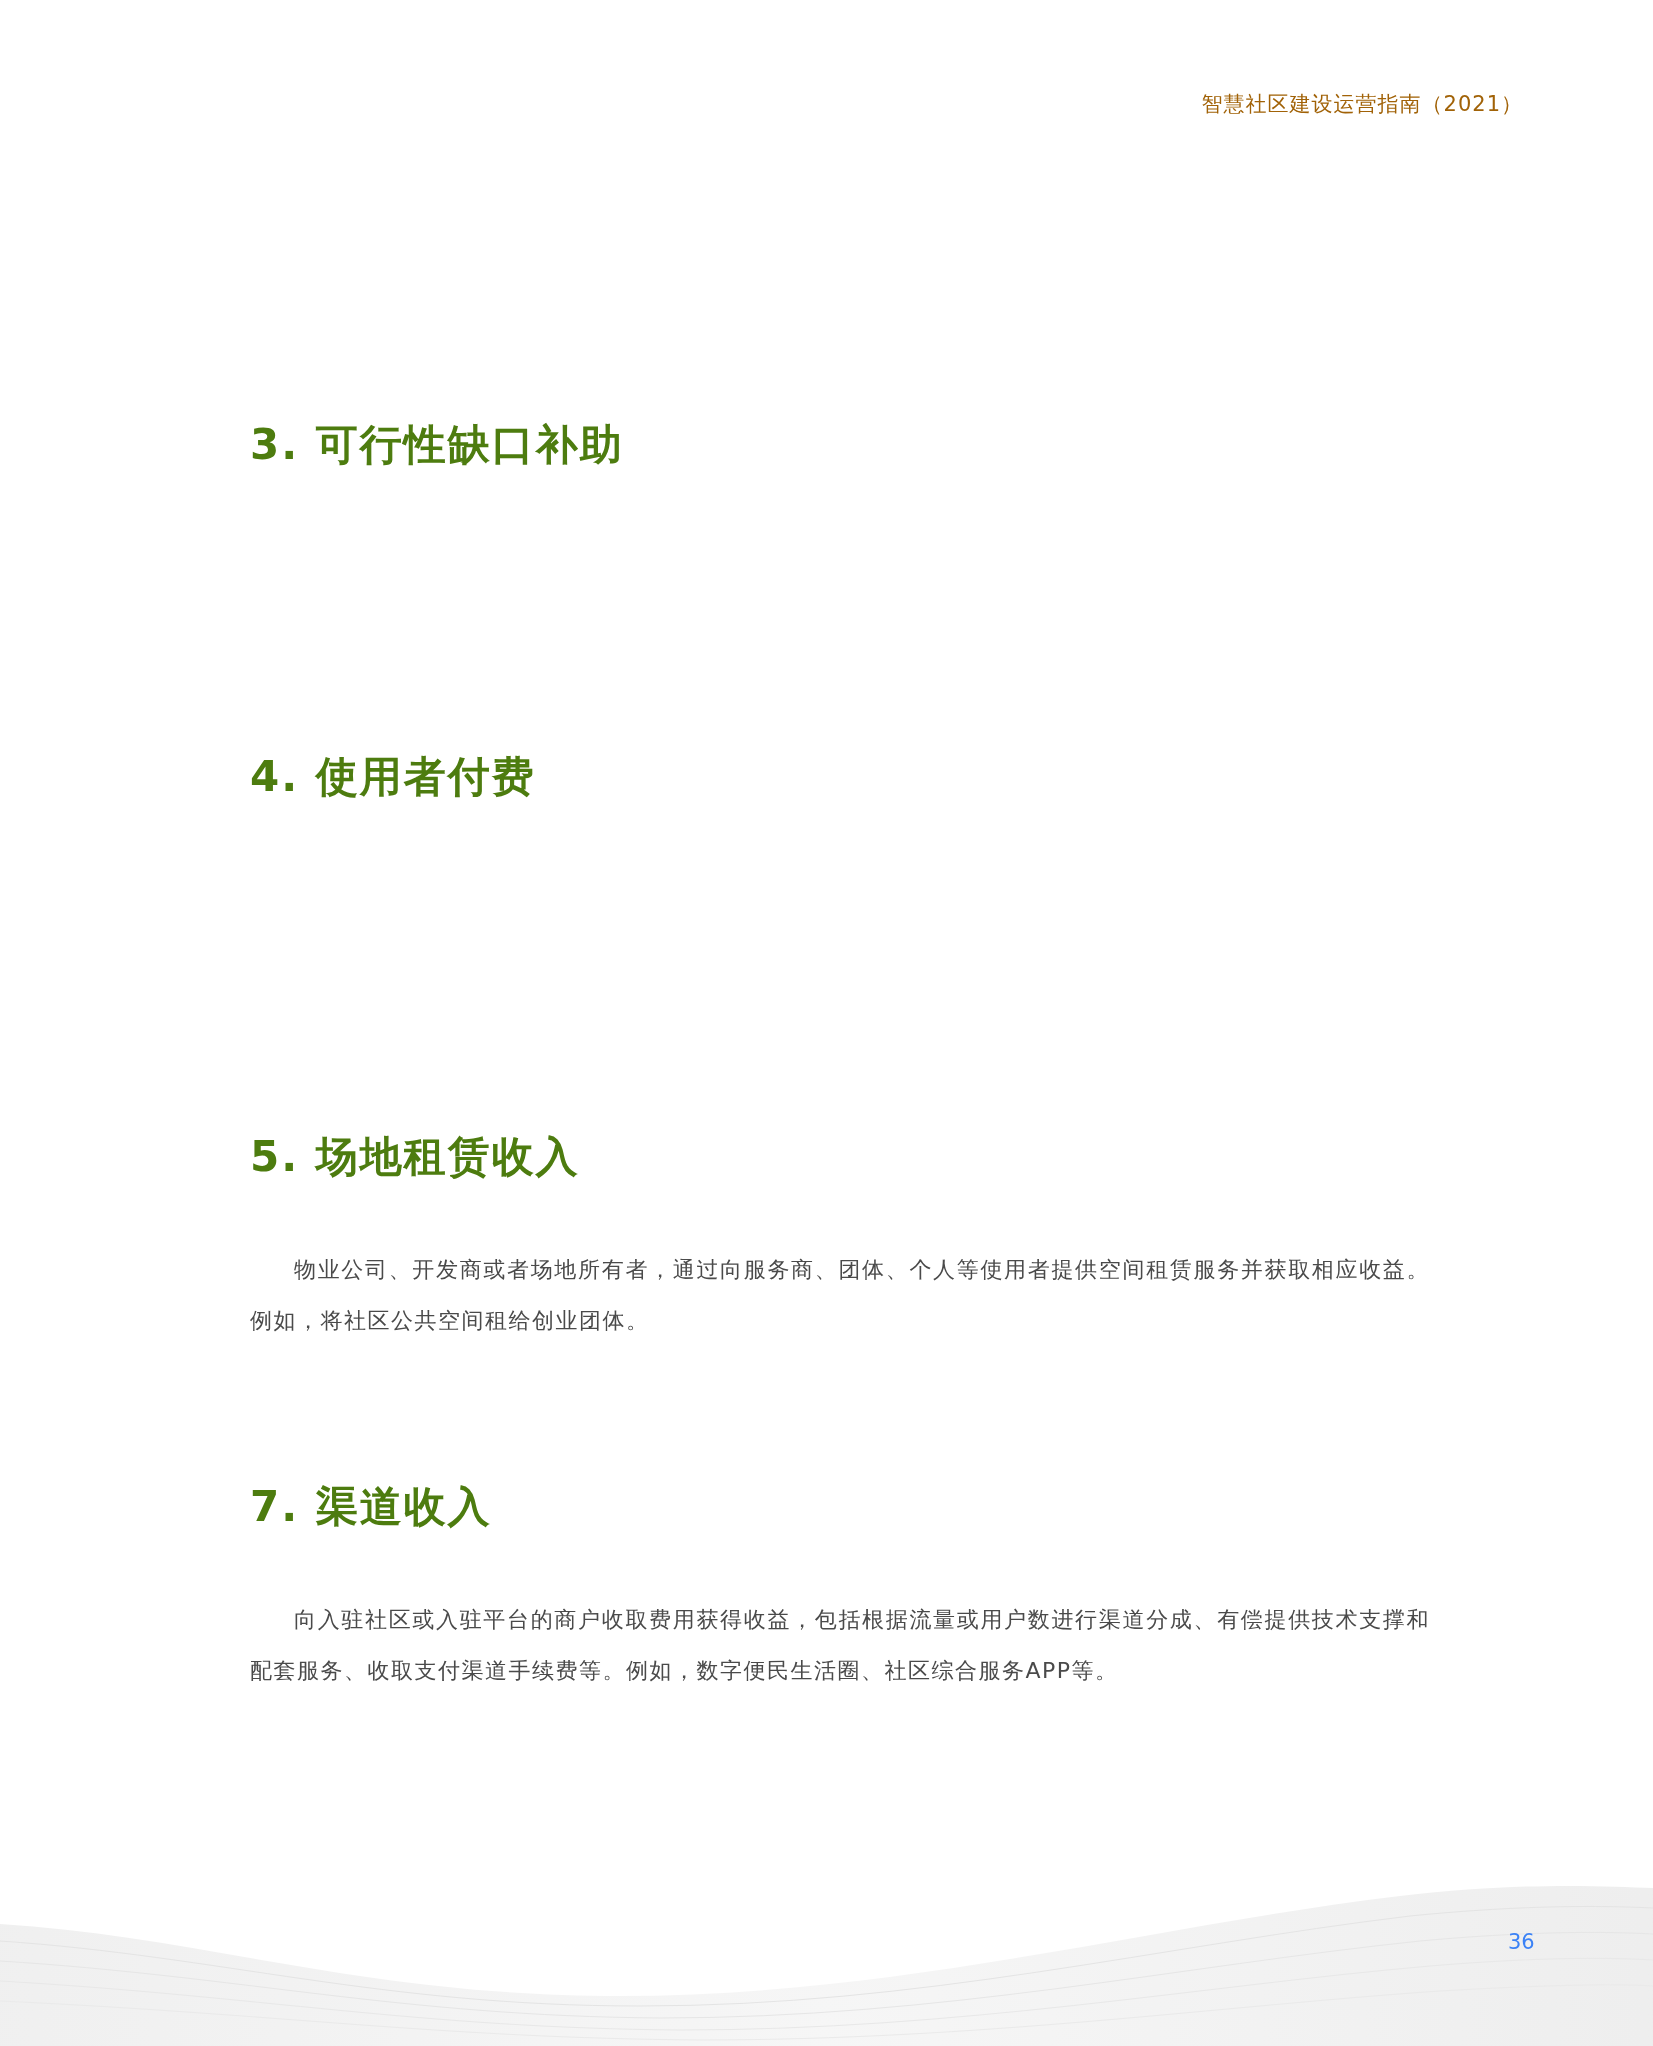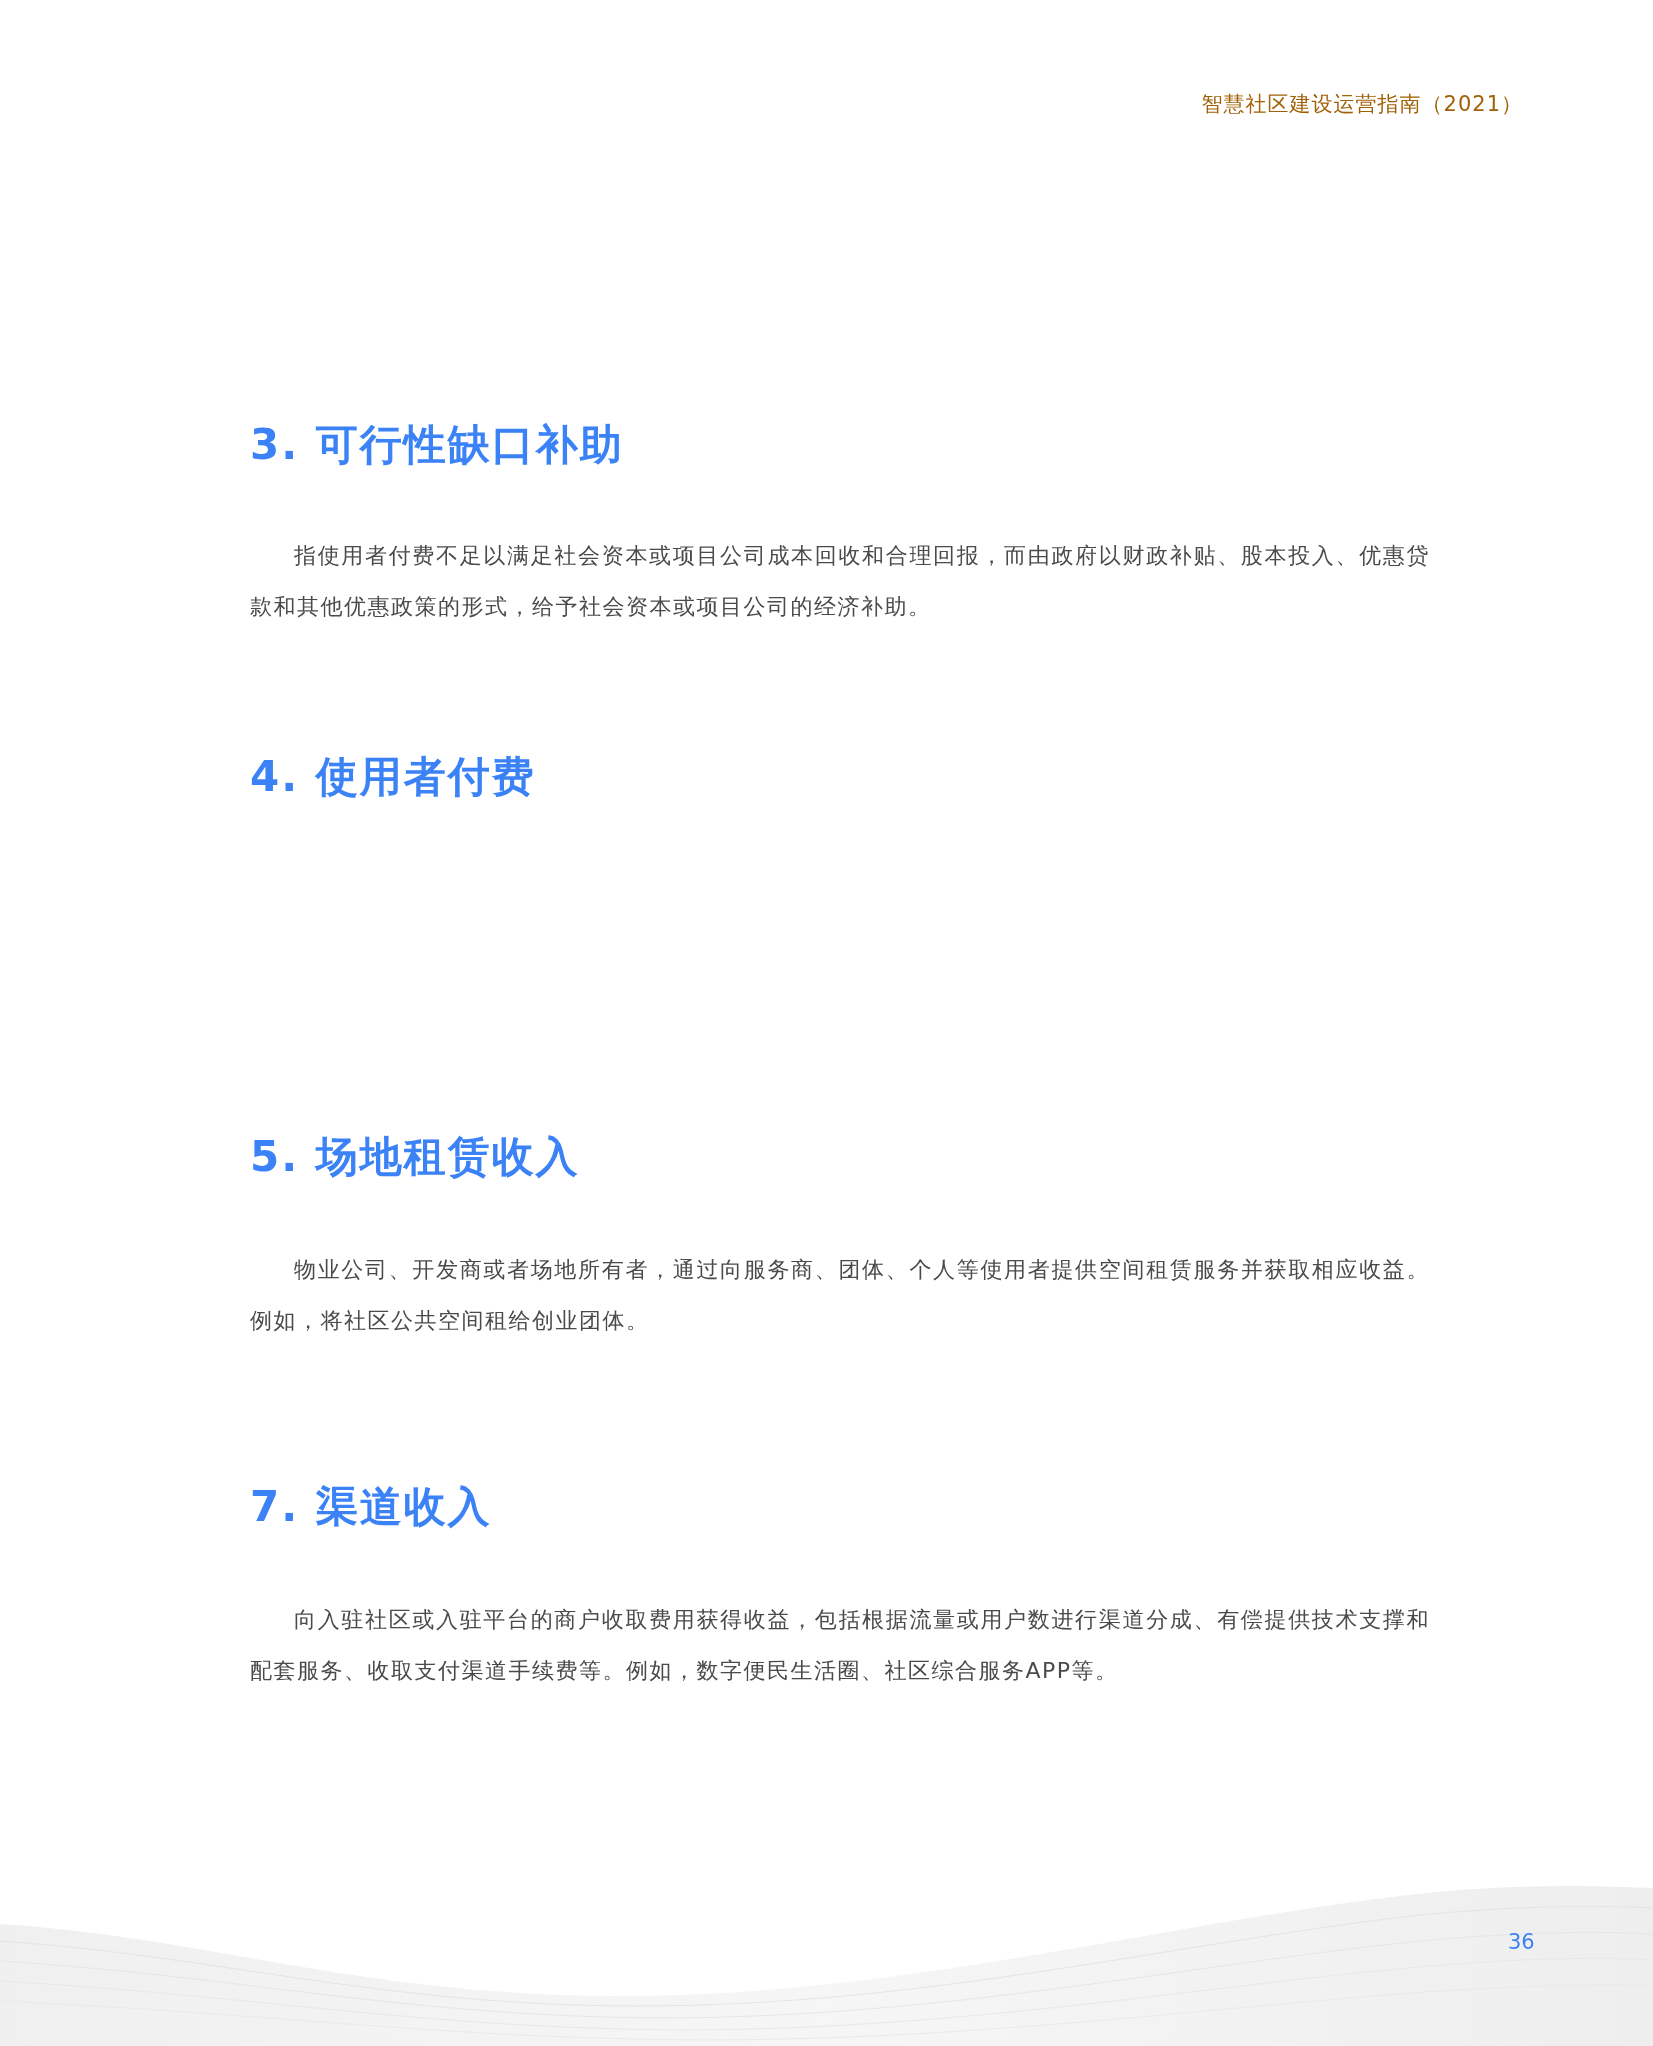--- a/index.html
+++ b/index.html
@@ -24,21 +24,21 @@
       letter-spacing: 1px;
     }
     .section {
       position: absolute;
       left: 250px;
       width: 1180px;
     }
     .section-title {
       font-size: 42px;
       font-weight: bold;
-      color: #3b82f6;
+      color: #4d7c0f;
       margin: 0;
       letter-spacing: 2px;
       line-height: 1.2;
     }
     .section-body {
       margin: 0;
       font-size: 22px;
       line-height: 51px;
       color: #4a4a4a;
       text-indent: 2em;
@@ -69,21 +69,20 @@
       color: #3b82f6;
     }
   </style>
 </head>
 <body>
 
 <div class="running-header">智慧社区建设运营指南（2021）</div>
 
 <div class="section" id="sec3">
   <h2 class="section-title">3. 可行性缺口补助</h2>
-  <p class="section-body">指使用者付费不足以满足社会资本或项目公司成本回收和合理回报，而由政府以财政补贴、股本投入、优惠贷款和其他优惠政策的形式，给予社会资本或项目公司的经济补助。</p>
 </div>
 
 <div class="section" id="sec4">
   <h2 class="section-title">4. 使用者付费</h2>
 </div>
 
 <div class="section" id="sec5">
   <h2 class="section-title">5. 场地租赁收入</h2>
   <p class="section-body">物业公司、开发商或者场地所有者，通过向服务商、团体、个人等使用者提供空间租赁服务并获取相应收益。例如，将社区公共空间租给创业团体。</p>
 </div>

